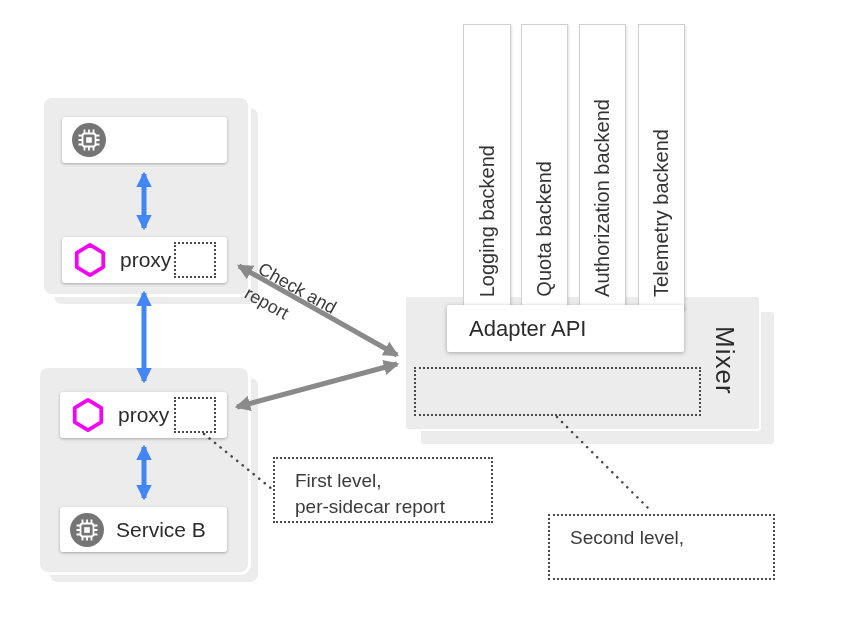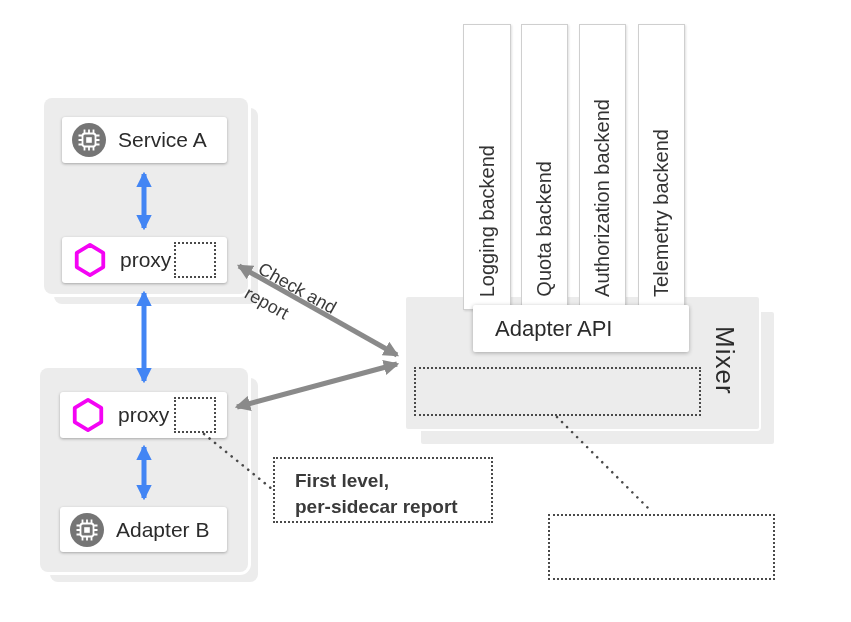--- a/index.html
+++ b/index.html
@@ -71,21 +71,20 @@
           <rect x="10.5" y="10.5" width="13" height="13" rx="2.5" fill="none" stroke="#ffffff" stroke-width="1.8"></rect>
           <rect x="14.2" y="14.2" width="5.6" height="5.6" fill="#ffffff"></rect>
           <g stroke="#ffffff" stroke-width="1.8">
             <path d="M12.5 6.5v4M17 6.5v4M21.5 6.5v4"></path>
             <path d="M12.5 23.5v4M17 23.5v4M21.5 23.5v4"></path>
             <path d="M6.5 12.5h4M6.5 17h4M6.5 21.5h4"></path>
             <path d="M23.5 12.5h4M23.5 17h4M23.5 21.5h4"></path>
           </g>
         </svg>
       </span>
-      <span class="node-label">Service A</span>
     </div>
     <div class="node" style="left:18px;top:139px;width:165px;height:46px;">
       <span style="display:flex;">
         <svg width="36" height="38" viewBox="0 0 38 40">
           <polygon points="19,4 33,12.5 33,27.5 19,36 5,27.5 5,12.5" fill="none" stroke="#f404f4" stroke-width="4" stroke-linejoin="round"></polygon>
         </svg>
       </span>
       <span class="node-label">proxy</span>
       <span class="dotted-square"></span>
     </div>
@@ -109,58 +108,59 @@
           <rect x="10.5" y="10.5" width="13" height="13" rx="2.5" fill="none" stroke="#ffffff" stroke-width="1.8"></rect>
           <rect x="14.2" y="14.2" width="5.6" height="5.6" fill="#ffffff"></rect>
           <g stroke="#ffffff" stroke-width="1.8">
             <path d="M12.5 6.5v4M17 6.5v4M21.5 6.5v4"></path>
             <path d="M12.5 23.5v4M17 23.5v4M21.5 23.5v4"></path>
             <path d="M6.5 12.5h4M6.5 17h4M6.5 21.5h4"></path>
             <path d="M23.5 12.5h4M23.5 17h4M23.5 21.5h4"></path>
           </g>
         </svg>
       </span>
-      <span class="node-label">Adapter B</span>
+      <span class="node-label">Service B</span>
     </div>
   </div>
 
   <div class="mixer-box z1" style="left:421px;top:312px;width:353px;height:132px;"></div>
   <div class="mixer-box front z2" style="left:406px;top:297px;width:353px;height:132px;"></div>
 
   <div class="backend z3" style="left:463px;top:24px;width:48px;height:286px;">
     <span>Logging backend</span>
   </div>
   <div class="backend z3" style="left:521px;top:24px;width:47px;height:286px;">
     <span>Quota backend</span>
   </div>
   <div class="backend z3" style="left:579px;top:24px;width:47px;height:286px;">
     <span>Authorization backend</span>
   </div>
   <div class="backend z3" style="left:638px;top:24px;width:47px;height:286px;">
     <span>Telemetry backend</span>
   </div>
 
-  <div class="adapter-bar z4" style="left:473px;top:305px;width:216px;height:47px;">
+  <div class="adapter-bar z4" style="left:447px;top:305px;width:237px;height:47px;">
     <span>Adapter API</span>
   </div>
 
   <div class="mixer-label z4" style="left:709px;top:326px;">Mixer</div>
 
   <div class="mixer-dotted z4" style="left:414px;top:367px;width:287px;height:49px;"></div>
 
   <div class="check-report z5">
     <div>Check and</div>
     <div>report</div>
   </div>
 
-  <div class="annotation z6" style="left:273px;top:457px;width:220px;height:66px;font-weight:bold;">
+  <div class="annotation z6" style="left:273px;top:457px;width:220px;height:66px;">
     <div>First level,</div>
     <div>per-sidecar report</div>
   </div>
   <div class="annotation z6" style="left:548px;top:514px;width:227px;height:66px;">
+    <div>Second level,</div>
   </div>
 
   <svg class="overlay" width="851" height="622" viewBox="0 0 851 622">
     <defs>
       <marker id="ab" viewBox="0 0 10 10" refX="8.5" refY="5" markerWidth="3.1" markerHeight="3.1" orient="auto-start-reverse" markerUnits="strokeWidth">
         <path d="M0 0 L10 5 L0 10 z" fill="#4285f4"></path>
       </marker>
       <marker id="ag" viewBox="0 0 10 10" refX="8.5" refY="5" markerWidth="3.1" markerHeight="3.1" orient="auto-start-reverse" markerUnits="strokeWidth">
         <path d="M0 0 L10 5 L0 10 z" fill="#8a8a8a"></path>
       </marker>

